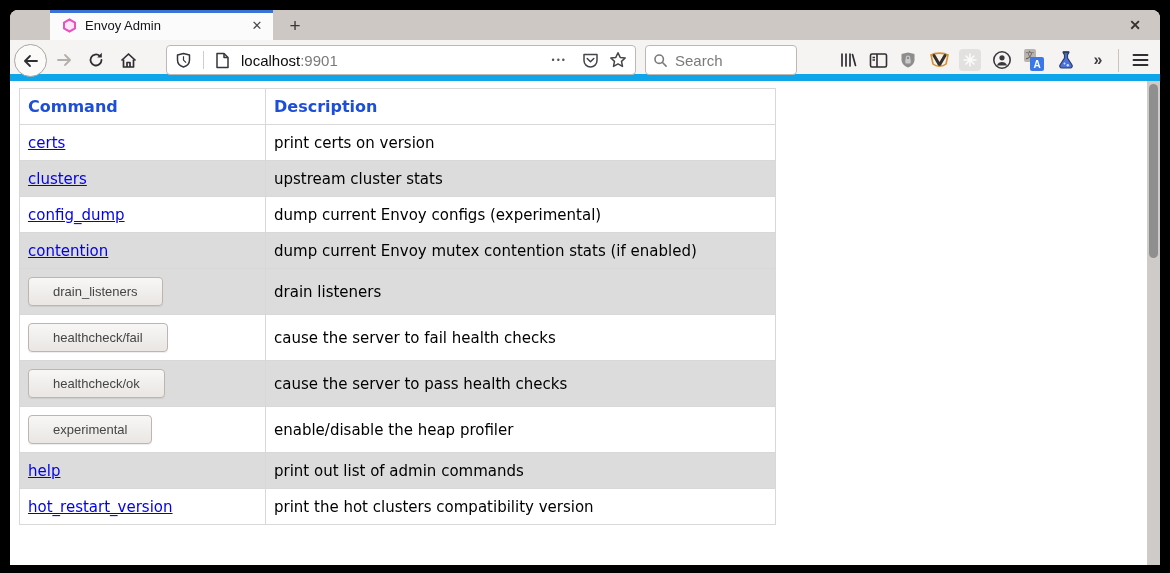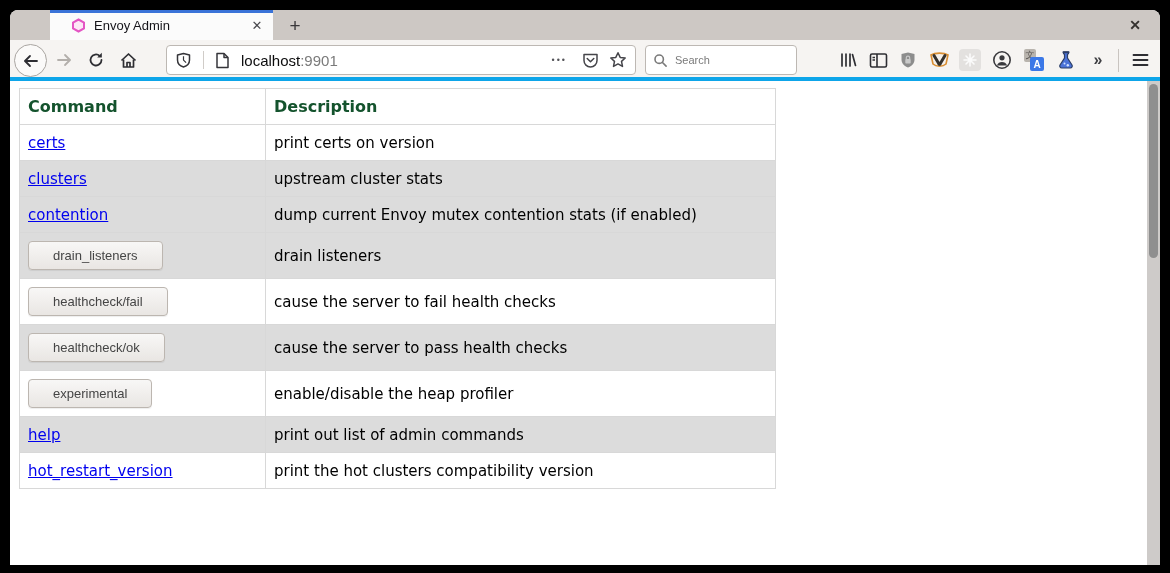--- a/index.html
+++ b/index.html
@@ -8,64 +8,64 @@
   .stage { position:relative; width:1170px; height:573px; background:#000; }
 
   
   .window { position:absolute; left:10px; top:10px; width:1150px; height:555px;
             border-radius:8px 8px 0 0; overflow:hidden; background:#fff;
             display:flex; flex-direction:column; }
 
   
   .tabbar { position:relative; height:30px; background:#cdc8c4; flex:0 0 30px; }
   .tab { position:absolute; left:40px; top:0; width:223px; height:30px;
-         background:#fbfbfb; display:flex; align-items:center; cursor:default;padding-left:9px; }
+         background:#fbfbfb; display:flex; align-items:center; cursor:default; }
   .tab-accent { position:absolute; left:0; top:0; width:100%; height:3px; background:var(--accent); }
   .favicon { margin-left:12px; width:15px; height:15px; display:inline-flex; }
   .tab-title { margin-left:8px; font-size:13px; color:#15141a; flex:1;
                white-space:nowrap; overflow:hidden; }
   .tab-close { width:20px; height:20px; margin-right:6px; display:flex; align-items:center;
                justify-content:center; font-size:13px; color:#4a4a4f; border-radius:3px; }
   .newtab { position:absolute; left:272px; top:3px; width:26px; height:25px;
             display:flex; align-items:center; justify-content:center;
             font-size:19px; color:#39373a; }
   .win-close { position:absolute; right:14px; top:4px; width:22px; height:22px;
                display:flex; align-items:center; justify-content:center;
                font-size:14px; font-weight:bold; color:#35322f; }
 
   
   .toolbar { position:relative; height:41px; flex:0 0 41px; background:#f6f4f2;
-             border-bottom:4px solid #0ea5e9; }
+             border-bottom:7px solid #0ea5e9; }
   .tbtn { position:absolute; top:8px; width:24px; height:24px; display:flex;
           align-items:center; justify-content:center; border-radius:3px; }
   .back-circle { position:absolute; left:4px; top:4px; width:33px; height:33px;
                  border:1px solid #a9a5a1; border-radius:50%; background:#fbfaf9;
                  display:flex; align-items:center; justify-content:center; }
   .urlbar { position:absolute; left:156px; top:5px; width:470px; height:30px;
             background:#fff; border:1px solid #bdb8b3; border-radius:4px;
             display:flex; align-items:center; }
   .url-sep { width:1px; height:18px; background:#d0ccc8; margin:0 6px; }
   .url-host { font-size:15px; color:#0c0c0d; margin-left:6px; }
   .url-port { font-size:15px; color:#7a7a7a; }
   .url-spacer { flex:1; }
   .dots { font-size:9px; letter-spacing:2px; color:#55555a; margin-right:10px; }
   .urlbar .ic { margin:0 5px; display:inline-flex; }
   .searchbox { position:absolute; left:635px; top:5px; width:152px; height:30px;
                background:#fff; border:1px solid #bdb8b3; border-radius:4px;
                display:flex; align-items:center; }
-  .search-ph { font-size:11px; color:#7a7a7a; margin-left:7px; }
+  .search-ph { font-size:15px; color:#7a7a7a; margin-left:7px; }
   .tool-sep { position:absolute; left:1108px; top:9px; width:1px; height:23px; background:#c9c4c0; }
   .overflow { font-size:16px; color:#3e3e42; font-weight:bold; }
 
   
   .content { position:relative; flex:1; background:#fff; overflow:hidden;
              font-family:"DejaVu Sans", sans-serif; }
   table { border-collapse:collapse; margin:7px 0 0 9px; table-layout:fixed; width:756px; }
   th, td { border:1px solid #d8d8d8; text-align:left; vertical-align:middle; }
-  th { font-size:16px; font-weight:bold; color:#14532d; padding:7px 8px; height:36px; }
+  th { font-size:16px; font-weight:bold; color:#1d4ed8; padding:7px 8px; height:36px; }
   col.c1 { width:246px; } col.c2 { width:510px; }
   td { font-size:15px; color:#000; padding:8px 8px; height:36px; }
   tr.alt td { background:var(--rowAlt); }
   a.cmd { color:var(--link); text-decoration:underline;text-align:right; }
   td.btncell { height:46px; }
   button.cmd { font-family:"Liberation Sans", sans-serif; font-size:13px; color:#454545;
                background:linear-gradient(to bottom,#f8f7f6,#e9e6e3);
                border:1px solid #bcb6b0; border-radius:4px; padding:6px 24px;
                box-shadow:0 1px 1px rgba(0,0,0,0.07); white-space:nowrap; }
 
@@ -268,20 +268,24 @@
         </thead>
         <tbody id="rows">
             <tr>
               <td><a class="cmd" href="#">certs</a></td>
               <td>print certs on version</td>
             </tr>
             <tr class="alt">
               <td><a class="cmd" href="#">clusters</a></td>
               <td>upstream cluster stats</td>
             </tr>
+            <tr>
+              <td><a class="cmd" href="#">config_dump</a></td>
+              <td>dump current Envoy configs (experimental)</td>
+            </tr>
             <tr class="alt">
               <td><a class="cmd" href="#">contention</a></td>
               <td>dump current Envoy mutex contention stats (if enabled)</td>
             </tr>
             <tr class="alt">
               <td class="btncell"><button class="cmd">drain_listeners</button></td>
               <td class="btncell">drain listeners</td>
             </tr>
             <tr>
               <td class="btncell"><button class="cmd">healthcheck/fail</button></td>

